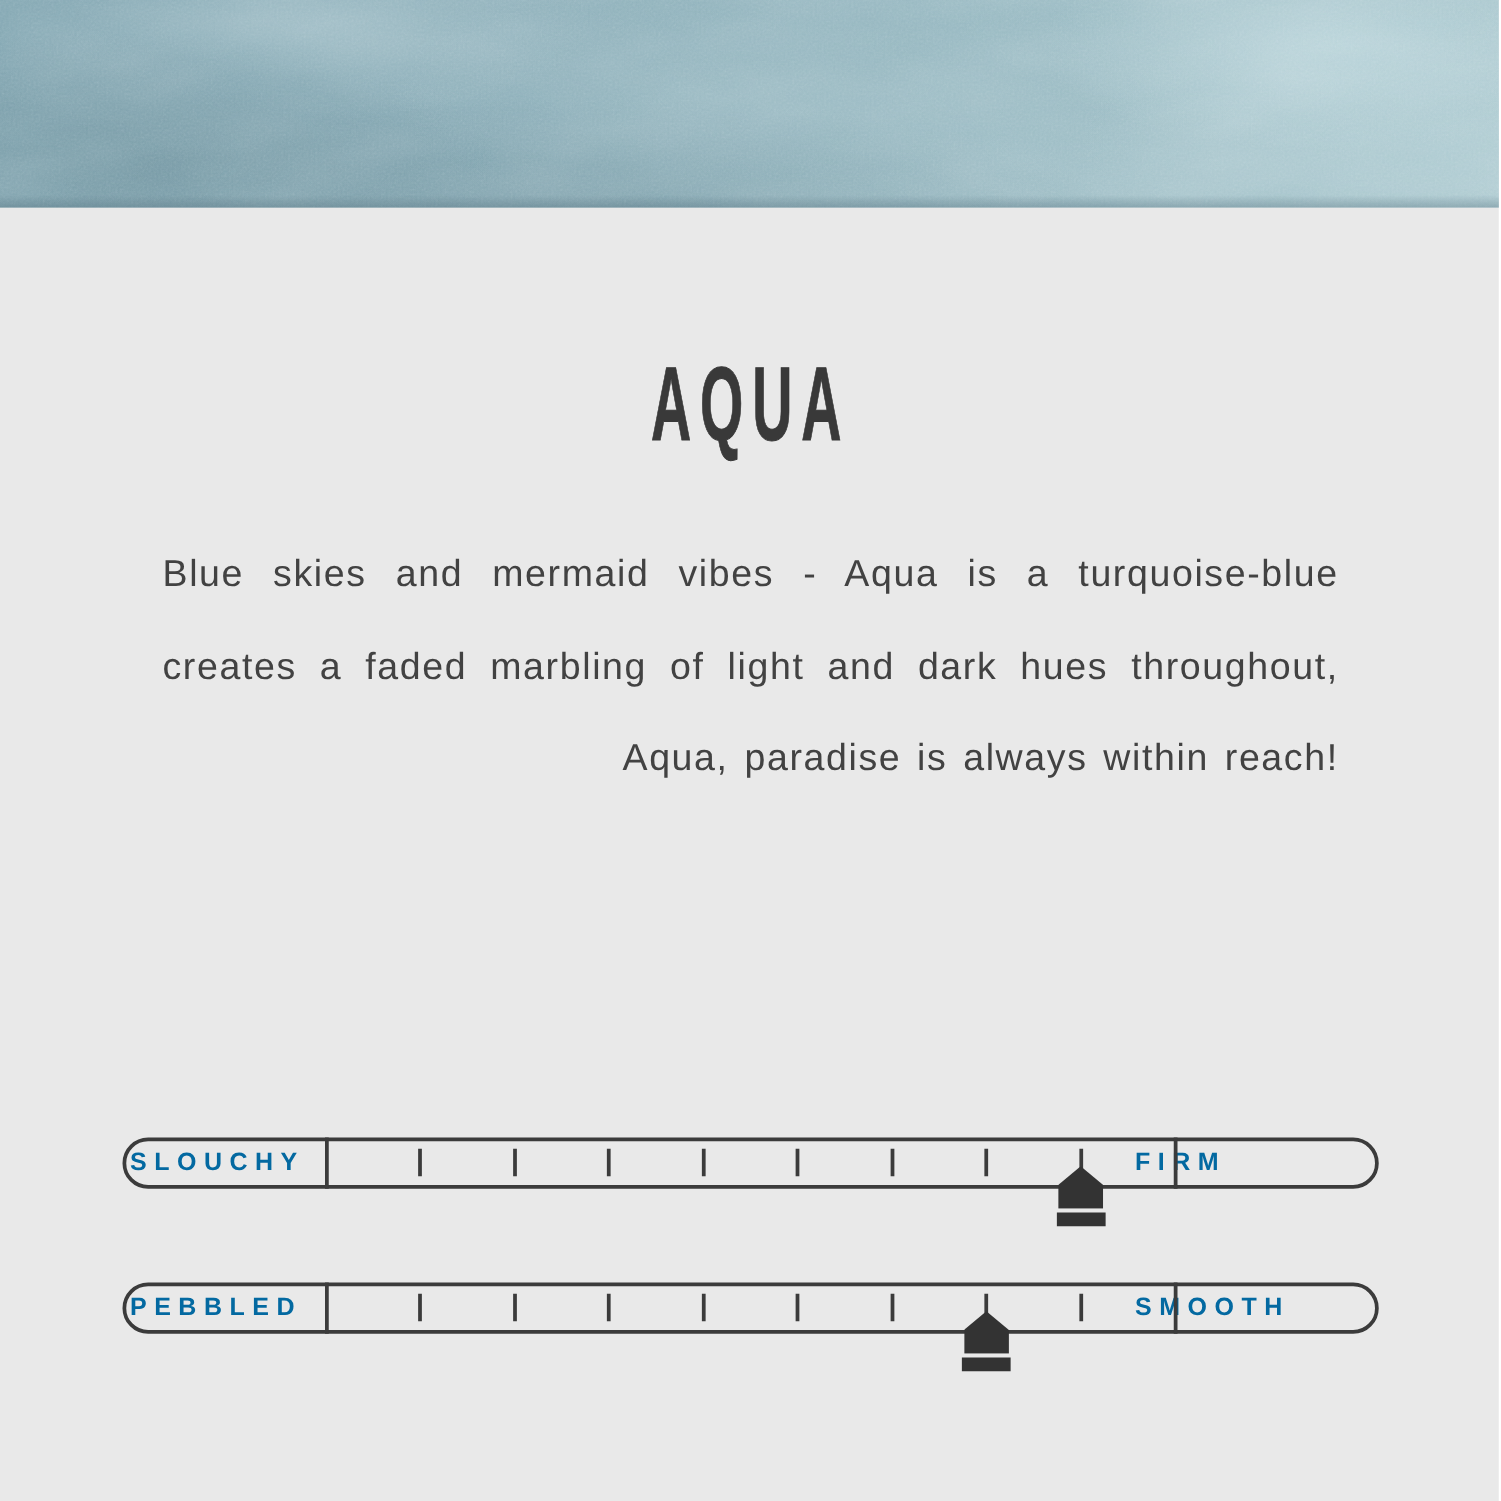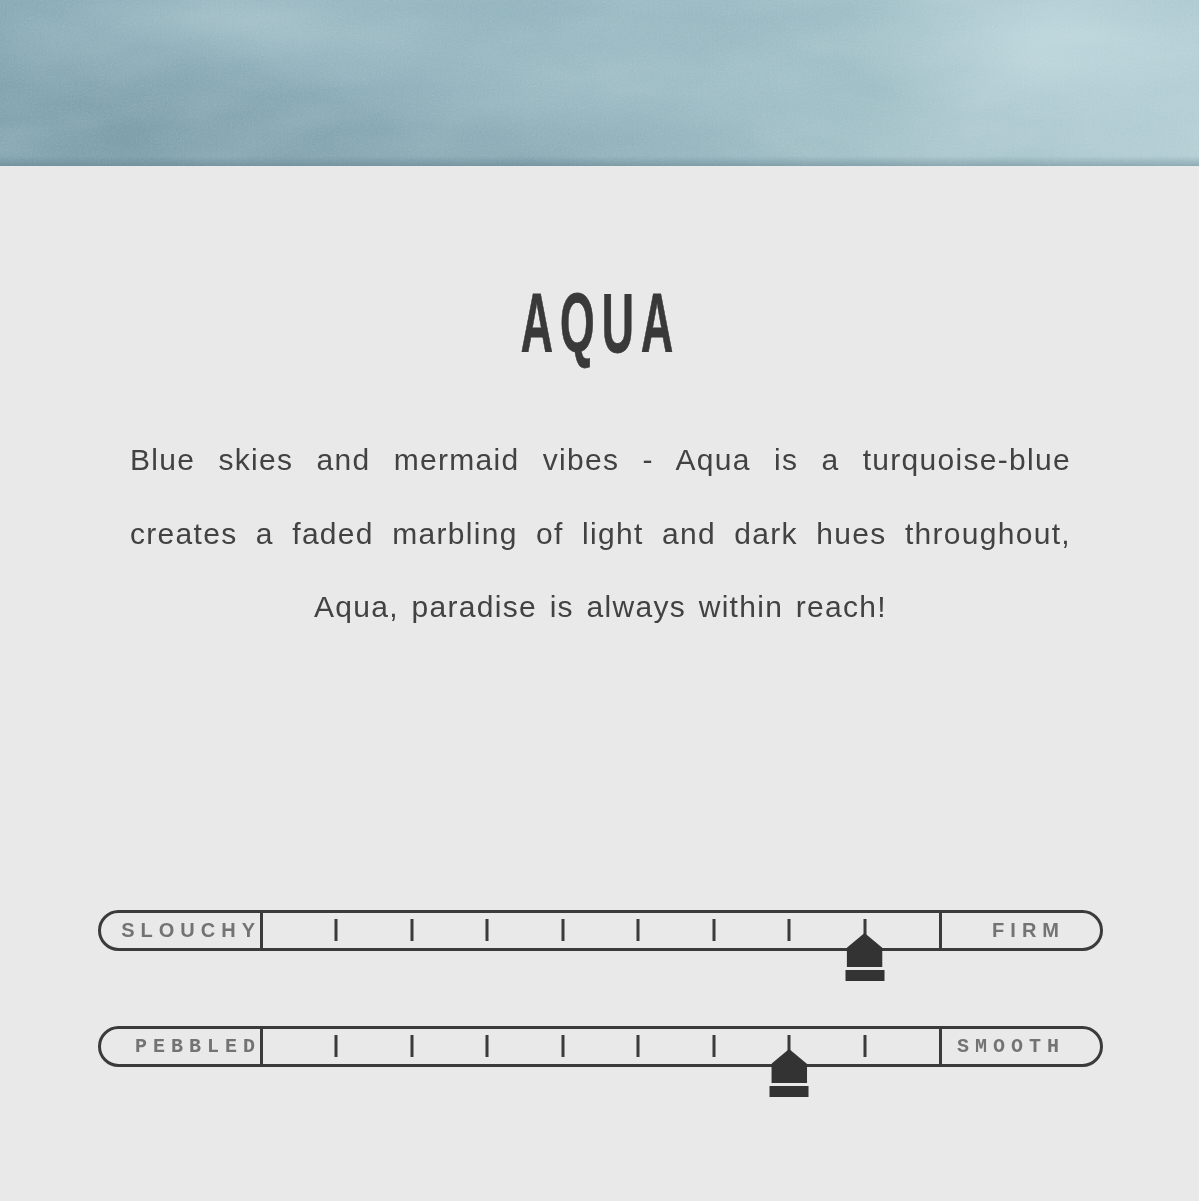--- a/index.html
+++ b/index.html
@@ -40,32 +40,32 @@
     white-space:nowrap;
   }
 
   
   .desc { position:absolute; left:130px; top:423px; width:941px;
           font-size:30px; color:#424242; letter-spacing:1.3px; word-spacing:3px; }
   .dline { height:73.7px; line-height:73.7px; overflow:hidden;
            text-align:justify; white-space:normal; }
   .dline.just::after { content:""; display:inline-block; width:100%;
                        height:0; line-height:0; font-size:0; vertical-align:top; }
-  .dline.center { text-align:center; }
+  .dline.center { text-align:right; }
 
   
   .scale-row { position:absolute; left:98px; width:1005px; height:41px; }
   .scale-row.first  { top:910px; }
-  .scale-row.second { top:1026px;font-family:Liberation Mono, monospace; }
+  .scale-row.second { top:1026px; }
   .pill { position:absolute; left:0; top:0; width:1005px; height:41px;
           box-sizing:border-box; border:3px solid #3b3b3b; border-radius:21px; }
   .scale-label {
     position:absolute; top:0; height:41px; line-height:41px;
-    font-weight:700; font-size:20px; letter-spacing:6px; color:#737373;
-    text-align:right; text-indent:6px;
+    font-weight:700; font-size:20px; letter-spacing:6px; color:#0369a1;
+    text-align:left; text-indent:6px;
   }
   .scale-label.left  { left:0;     width:163px; }
   .scale-label.right { left:804px; width:163px; }
   .divider { position:absolute; top:0; width:3px; height:41px; background:#3b3b3b; }
   .tick { position:absolute; top:9px; width:3px; height:22px; background:#3b3b3b;
           transform:translateX(-50%); }
   .marker { position:absolute; top:23px; width:39px; transform:translateX(-50%); }
   .marker-head { width:36px; height:34px; margin:0 auto; background:#333333;
                  clip-path:polygon(50% 0%, 100% 44%, 100% 100%, 0% 100%, 0% 44%); }
   .marker-bar  { width:39px; height:11px; margin-top:3px; background:#333333; }

